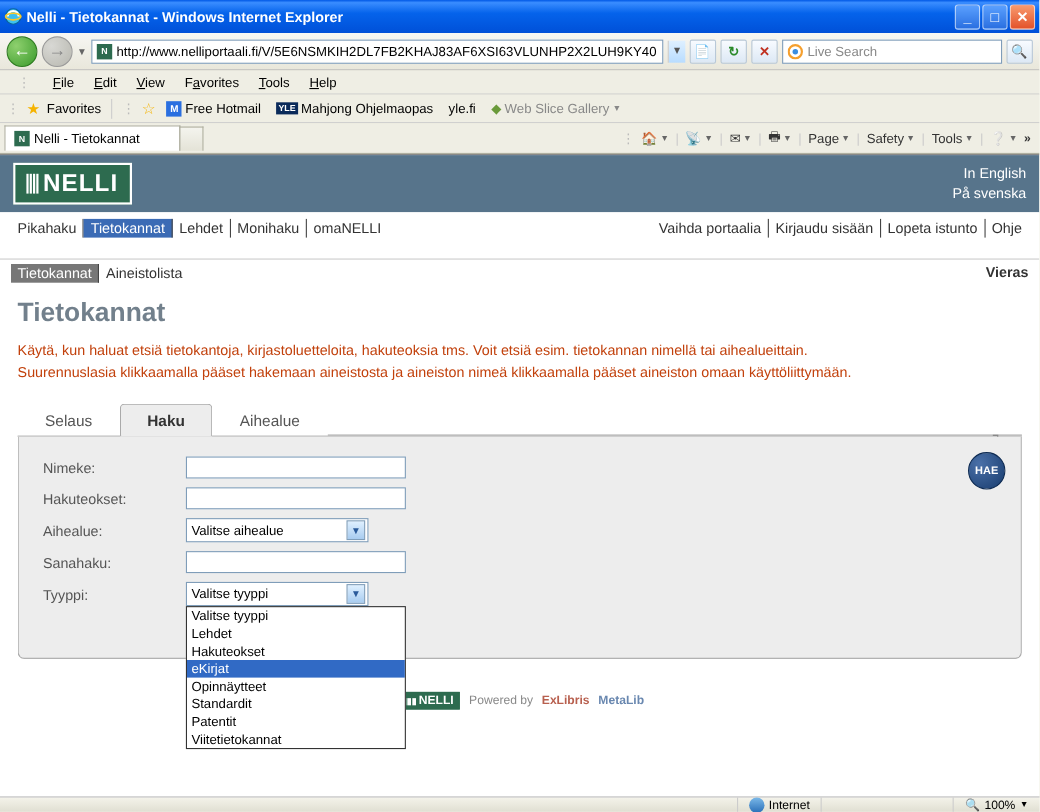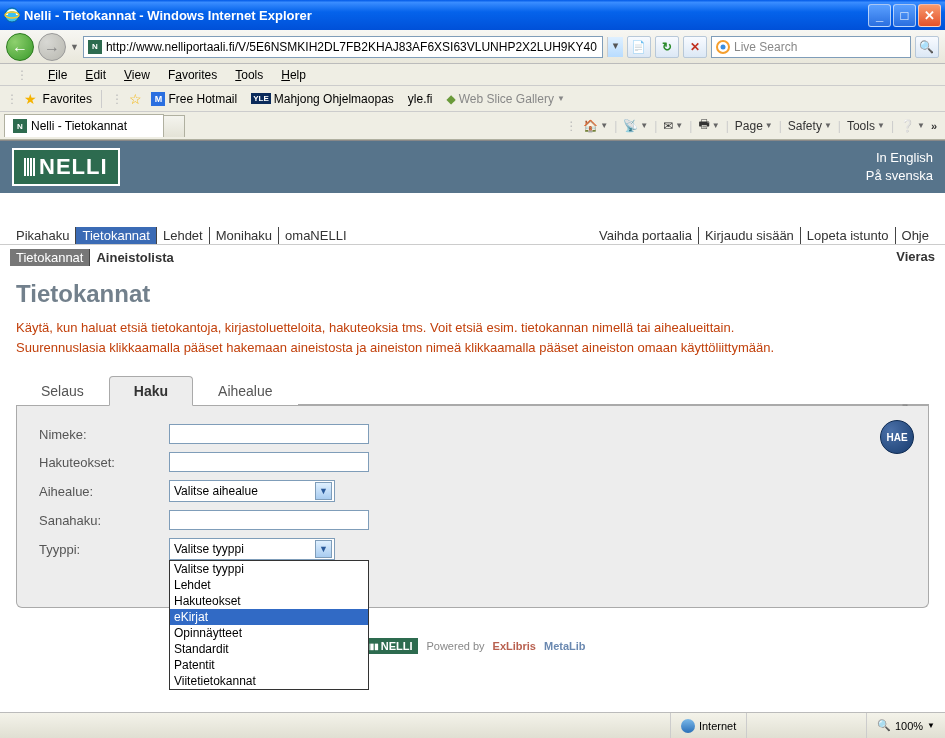--- a/index.html
+++ b/index.html
@@ -52,31 +52,31 @@
   .content { background:#fff; height:600px; overflow:hidden; position:relative; border-top:1px solid #888;}
   
   
   .nelli-hdr { background:#57748b; color:#fff; height:52px; display:flex; align-items:center; padding:0 12px; justify-content:space-between;}
   .nelli-logo { background:#2d6b4f; color:#fff; padding:4px 10px; font-size:22px; font-weight:bold; display:flex; align-items:center; gap:4px; letter-spacing:1px; border:2px solid #fff;}
   .nelli-logo .bars { display:inline-flex; gap:1px; }
   .nelli-logo .bars i { width:2px; height:18px; background:#fff; display:inline-block; }
   .langlinks { text-align:right; font-size:13px; line-height:1.4; }
   
   
-  .topnav { background:#fff; border-bottom:1px solid #ccc; padding:6px 10px 0; display:flex; justify-content:space-between; font-size:13px;margin-top:28px;}
+  .topnav { background:#fff; border-bottom:1px solid #ccc; padding:6px 10px 19px; display:flex; justify-content:space-between; font-size:13px;}
   .topnav .left, .topnav .right { display:flex; }
   .topnav a { padding:1px 6px; border-right:1px solid #444; color:#333; text-decoration:none; }
   .topnav a.active { background:#3b6bb5; color:#fff; border-right:1px solid #444;}
   .topnav a:last-child { border-right:none; }
   
   .subnav { padding:4px 10px; display:flex; justify-content:space-between; font-size:13px; }
   .subnav .left { display:flex; }
   .subnav a { padding:1px 6px; border-right:1px solid #444; color:#333; text-decoration:none;}
   .subnav a.selected { background:#777; color:#fff; border-right:1px solid #444;}
-  .subnav a:last-child { border-right:none;font-weight:bold;}
+  .subnav a:last-child { border-right:none;}
   
   
   .pagebody { padding:10px 16px; }
   .pagebody h1 { font-size:24px; color:#72808c; font-weight:bold; margin-bottom:10px; font-family:Arial;}
   .intro { font-size:13px; color:#c2410c; line-height:1.5; max-width:760px; }
   
   
   .innertabs { margin-top:18px; display:flex; border-bottom:1px solid #aaa; font-size:14px;}
   .innertabs .itab { padding:6px 24px; color:#555; cursor:pointer; border:1px solid transparent; border-bottom:none; position:relative; top:1px;}
   .innertabs .itab.active { border:1px solid #aaa; border-bottom:1px solid #ededed; background:#ededed; font-weight:bold; color:#333; border-radius:4px 4px 0 0;}
@@ -94,21 +94,21 @@
   .dropdown .opt { padding:1px 4px; cursor:default;}
   .dropdown .opt.sel { background:#316ac5; color:#fff; }
   
   .footer-txt { font-size:13px; color:#555; margin-top:6px; margin-left:130px;}
   
   .poweredby { text-align:center; margin-top:30px; font-size:11px; color:#888; display:flex; align-items:center; justify-content:center; gap:8px;}
   .smallnelli { background:#2d6b4f; color:#fff; padding:1px 5px; font-size:11px; font-weight:bold; border:1px solid #2d6b4f; display:inline-flex; align-items:center; gap:2px;}
   .exlibris { color:#b8604f; font-weight:bold; }
   
   
-  .statusbar { position:absolute; bottom:0; left:0; right:0; height:26px; background:linear-gradient(#f4f3ea,#e0dfd2); border-top:1px solid #bbb; display:flex; align-items:center; font-size:11px; }
+  .statusbar { position:absolute; bottom:0; left:0; right:0; height:14px; background:linear-gradient(#f4f3ea,#e0dfd2); border-top:1px solid #bbb; display:flex; align-items:center; font-size:11px; }
   .statusbar .seg { border-left:1px solid #ccc; padding:0 10px; height:100%; display:flex; align-items:center; gap:4px;}
   .statusbar .spacer { flex:1; }
   .globe { width:14px;height:14px; border-radius:50%; background:linear-gradient(#7ab8e8,#2a6fb8); display:inline-block;}
 </style>
 </head>
 <body>
 
 <div class="titlebar">
   <svg class="ie-icon" viewBox="0 0 16 16">
       <circle cx="8" cy="8" r="7" fill="#3cc0f0" stroke="#08629a"></circle>

